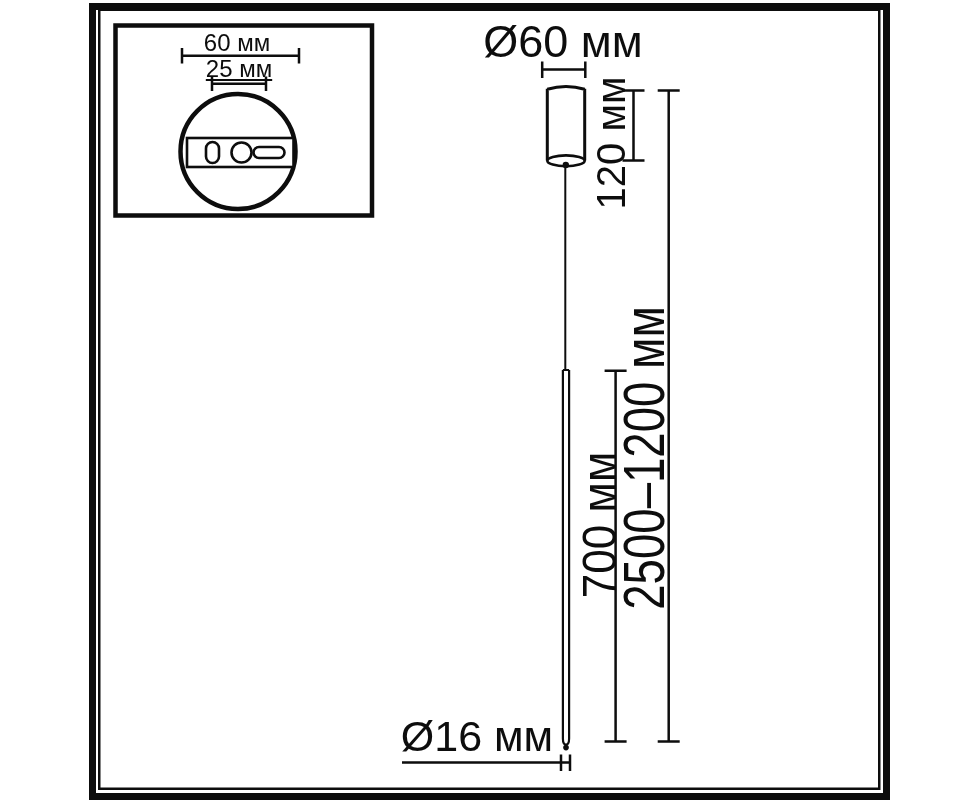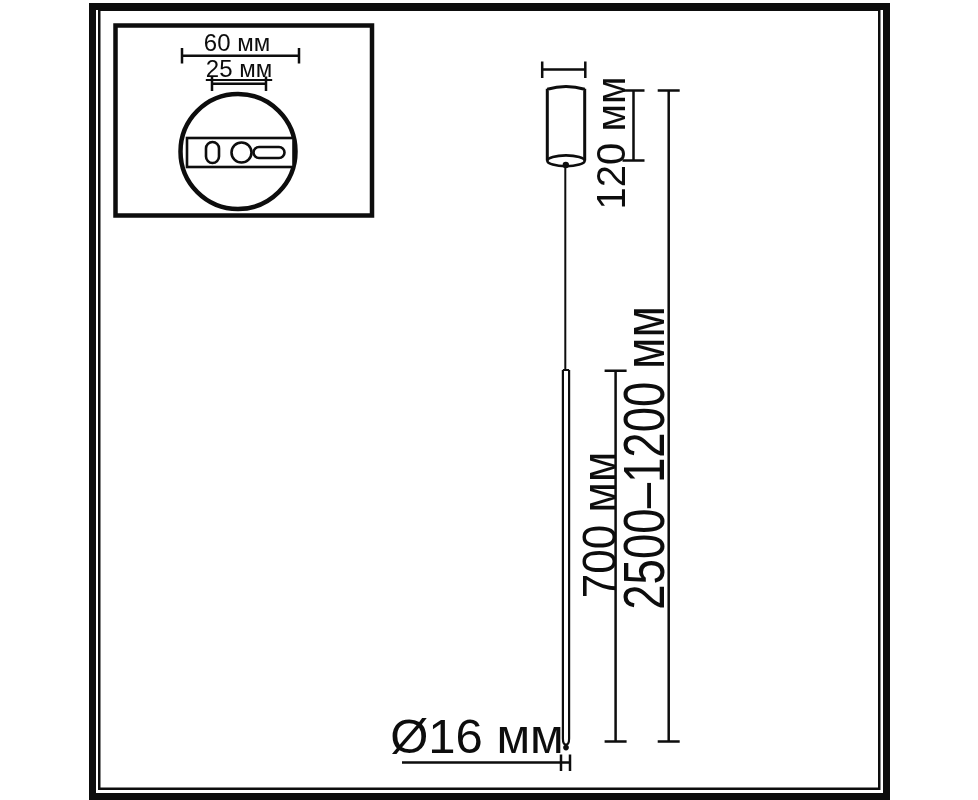--- a/index.html
+++ b/index.html
@@ -64,22 +64,23 @@
       <circle cx="566" cy="747.6" r="2.8" fill="#0d0d0d" stroke="none"></circle>
 
       <path d="M402,762.6 H570.6 M561,754.5 V771 M570,754.5 V771" stroke-width="2.5"></path>
     </g>
   </svg>
 
   <div class="lbl" style="left:237px; top:43px; font-size:24px;">60 мм</div>
 
   <div class="lbl" style="left:239px; top:69px; font-size:24px;text-decoration:underline;">25 мм</div>
 
+  <div class="lbl" style="left:563px; top:41px; font-size:45px;">Ø60 мм</div>
 
   <div class="lbl rot" style="left:611px; top:143px; font-size:40px;">120 мм</div>
 
   <div class="lbl rot-n" style="left:644px; top:458px; font-size:57px;">2500–1200 мм</div>
 
   <div class="lbl rot-m" style="left:600px; top:525px; font-size:48px;">700 мм</div>
 
-  <div class="lbl" style="left:477px; top:736px; font-size:49px;">Ø16 мм</div>
+  <div class="lbl" style="left:477px; top:736px; font-size:43px;">Ø16 мм</div>
 
 </div>
 
 </body></html>

